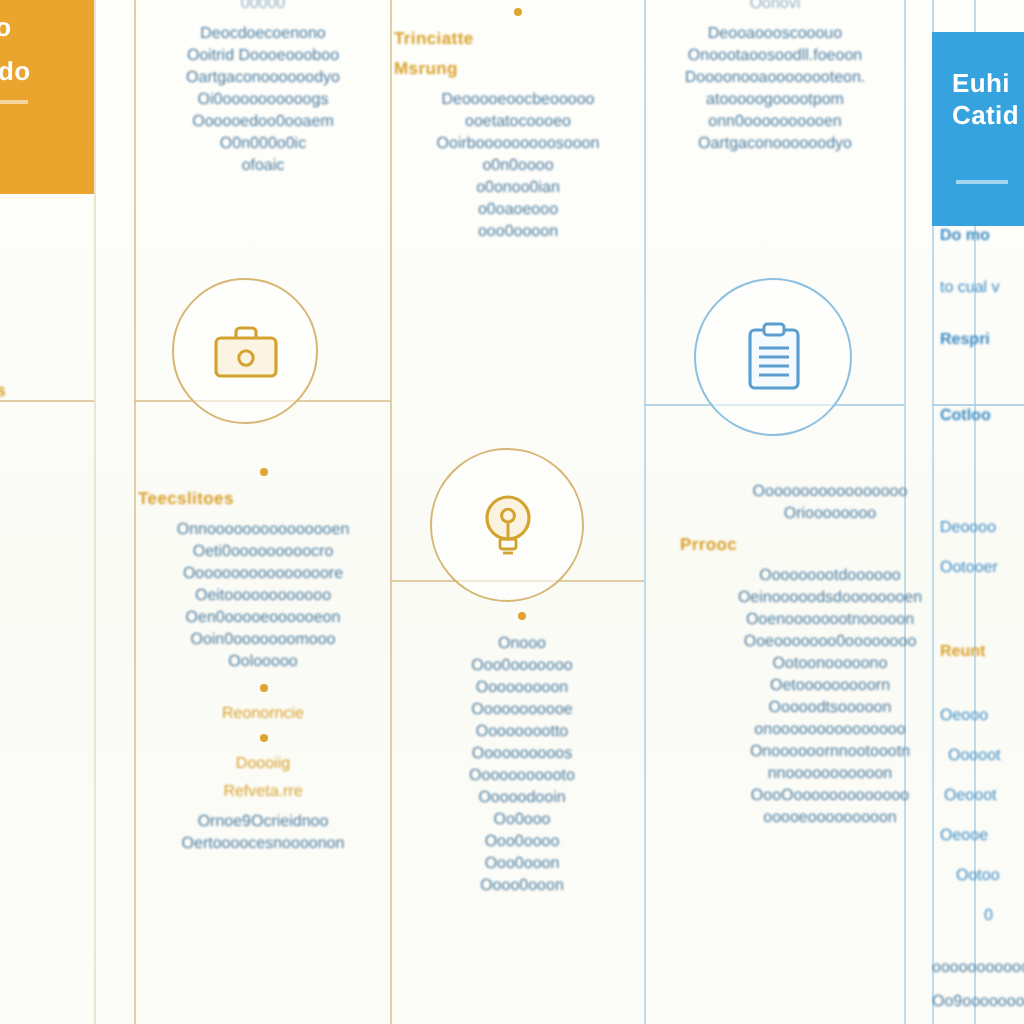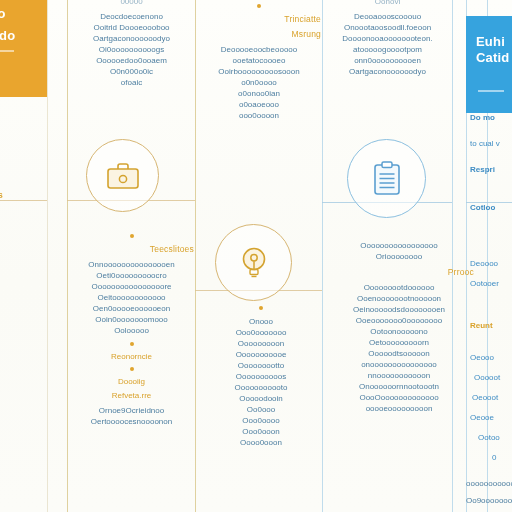--- a/index.html
+++ b/index.html
@@ -48,23 +48,23 @@
     text-align:center;
     font-size:8px;
     line-height:11px;
     color:#4d7ea0;
     filter:blur(.5px);
     white-space:nowrap;
     overflow:hidden;
   }
   .txt.left{text-align:left;}
   .heading{
-    text-align:right;
+    text-align:left;
     font-size:8.5px;
-    font-weight:normal;
+    font-weight:bold;
     color:#d9a22c;
     filter:blur(.45px);
     margin:5px 0 5px 0;
     letter-spacing:.2px;
     white-space:nowrap;
     overflow:hidden;
   }
   .subhead{
     text-align:center;font-size:8px;color:#d9a22c;
     filter:blur(.5px);margin:3px 0 5px 0;white-space:nowrap;overflow:hidden;
@@ -220,34 +220,34 @@
     <svg width="30" height="36" viewBox="0 0 30 36">
       <rect x="3" y="4" width="24" height="29" rx="2.5" fill="#f4fafd" stroke="#5b9fd0" stroke-width="1.6"></rect>
       <rect x="10" y="1" width="10" height="5.5" rx="1.6" fill="#ffffff" stroke="#5b9fd0" stroke-width="1.5"></rect>
       <line x1="7.5" y1="13" x2="22.5" y2="13" stroke="#5b9fd0" stroke-width="1.5"></line>
       <line x1="7.5" y1="17.5" x2="22.5" y2="17.5" stroke="#5b9fd0" stroke-width="1.5"></line>
       <line x1="7.5" y1="22" x2="22.5" y2="22" stroke="#5b9fd0" stroke-width="1.5"></line>
       <line x1="7.5" y1="26.5" x2="22.5" y2="26.5" stroke="#5b9fd0" stroke-width="1.5"></line>
     </svg>
   </div>
 
-  <div class="col" style="left:324px;top:240px;width:150px;">
+  <div class="col" style="left:324px;top:240px;width:150px;padding-left:16px;">
     <div class="txt">Ooooooooooooooooo</div>
     <div class="txt">Orioooooooo</div>
     <div class="heading">Prrooc</div>
     <div class="txt">Ooooooootdoooooo</div>
+    <div class="txt">Oeinooooodsdoooooooen</div>
     <div class="txt">Ooenoooooootnooooon</div>
-    <div class="txt">Oeinooooodsdoooooooen</div>
     <div class="txt">Ooeooooooo0oooooooo</div>
     <div class="txt">Ootoonooooono</div>
     <div class="txt">Oetooooooooorn</div>
     <div class="txt">Ooooodtsooooon</div>
     <div class="txt">onooooooooooooooo</div>
+    <div class="txt">Onoooooornnootoootn</div>
     <div class="txt">nnooooooooooon</div>
-    <div class="txt">Onoooooornnootoootn</div>
     <div class="txt">OooOooooooooooooo</div>
     <div class="txt">ooooeooooooooon</div>
   </div>
 
   <div class="accent-block" style="left:466px;top:16px;width:56px;height:97px;background:#36a3de;">
     <div class="ab-title" style="left:10px;top:18px;font-size:13px;width:70px;">Euhi</div>
     <div class="ab-title" style="left:10px;top:34px;font-size:13px;width:70px;">Catid</div>
     <div class="ab-rule" style="left:12px;top:74px;"></div>
   </div>
 

